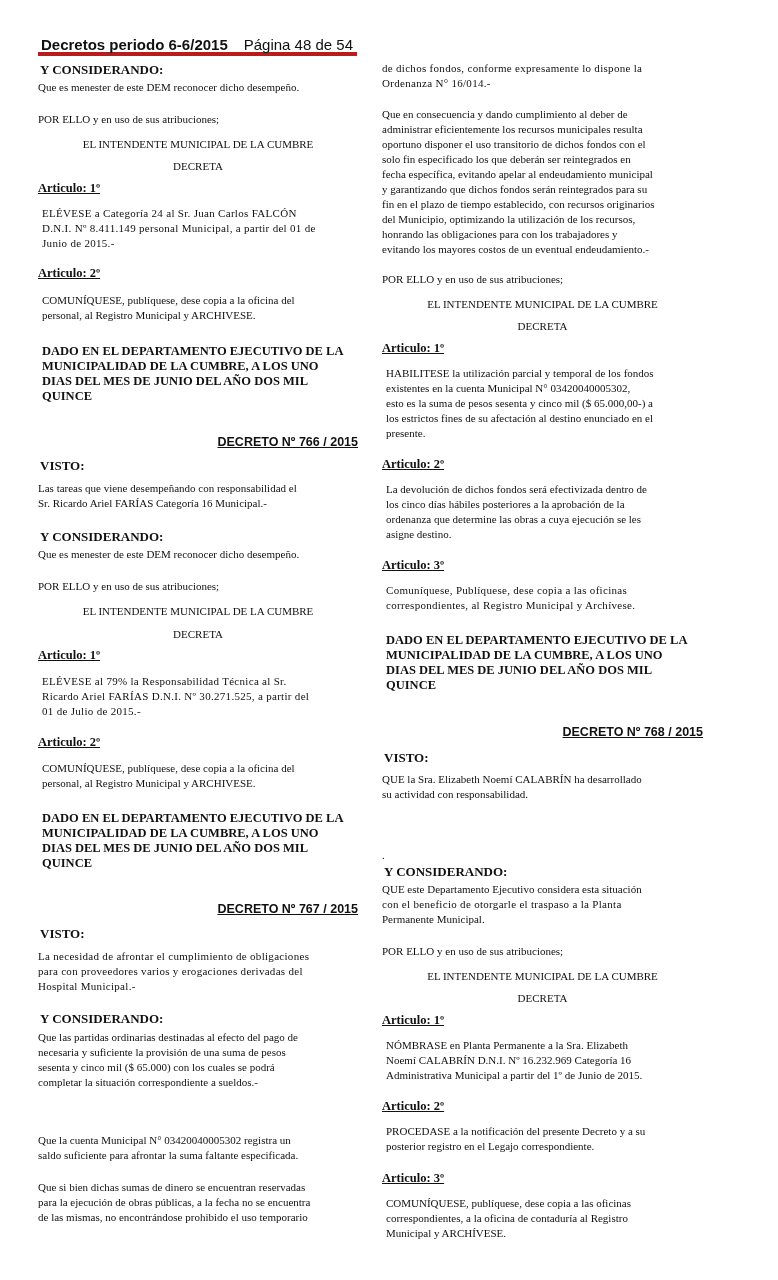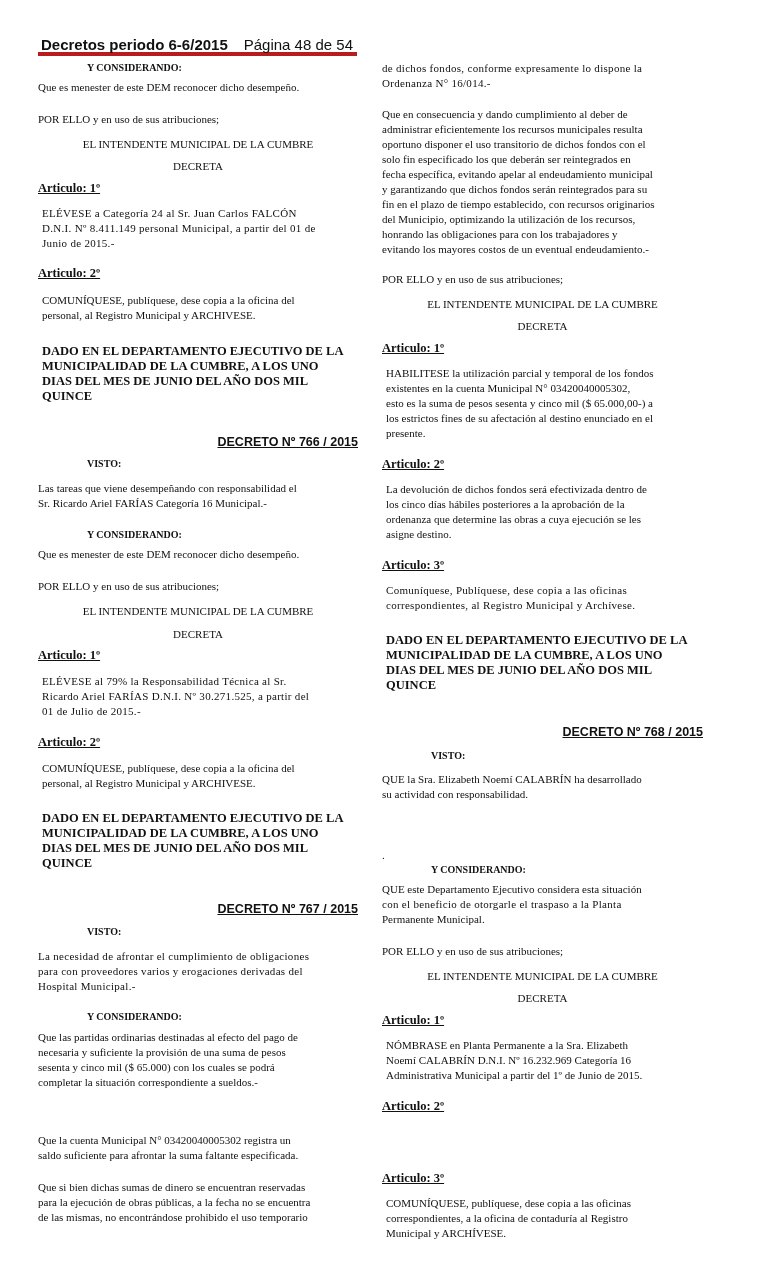--- a/index.html
+++ b/index.html
@@ -5,21 +5,21 @@
     html, body { margin: 0; padding: 0; background: #ffffff; }
     body { width: 778px; height: 1280px; position: relative; overflow: hidden; color: #111; font-family: "Liberation Serif", serif; }
     .col { position: absolute; overflow: hidden; }
     .left { left: 38px; top: 0; width: 320px; height: 1280px; }
     .right { left: 382px; top: 0; width: 321px; height: 1280px; }
     .header { position: absolute; left: 38px; top: 34px; width: 319px; height: 18px; border-bottom: 4px solid #b91c1c; font-family: "Liberation Sans", sans-serif; font-size: 15px; }
     .header .l { position: absolute; left: 3px; top: 2px; font-weight: bold; }
     .header .r { position: absolute; right: 4px; top: 2px; }
     .blk { position: absolute; left: 0; width: 100%; }
     .p { font-size: 11px; line-height: 15px; white-space: nowrap; }
-    .h { font-weight: bold; font-size: 10px; margin-left: 47px; }
+    .h { font-weight: bold; font-size: 13px; }
     .center { text-align: center; }
     .art { font-weight: bold; text-decoration: underline; font-size: 12.5px; }
     .dado { font-family: "Liberation Serif", serif; font-weight: bold; font-size: 12.5px; line-height: 15px; white-space: nowrap; }
     .decreto-title { font-family: "Liberation Sans", sans-serif; font-weight: bold; text-decoration: underline; font-size: 12.5px; text-align: right; }
     .ind { padding-left: 4px; }
     .jl { letter-spacing: 0.3px; }
   </style>
 </head>
 <body>
 
@@ -169,19 +169,23 @@
   <div class="blk p" style="top:944px;">POR ELLO y en uso de sus atribuciones;</div>
   <div class="blk p center" style="top:969px;">EL INTENDENTE MUNICIPAL DE LA CUMBRE</div>
   <div class="blk p center" style="top:991px;">DECRETA</div>
   <div class="blk art" style="top:1013px;">Articulo: 1º</div>
   <div class="blk p ind" style="top:1038px;">
     <div> NÓMBRASE en Planta Permanente a la  Sra. Elizabeth</div>
       <div>Noemí CALABRÍN D.N.I. Nº 16.232.969  Categoría 16</div>
       <div>Administrativa  Municipal a partir del 1º de Junio de 2015.</div>
   </div>
   <div class="blk art" style="top:1099px;">Articulo: 2º</div>
+  <div class="blk p ind" style="top:1124px;">
+    <div>PROCEDASE a la notificación del presente Decreto y a su</div>
+      <div>posterior registro en el Legajo correspondiente.</div>
+  </div>
   <div class="blk art" style="top:1171px;">Articulo: 3º</div>
   <div class="blk p ind" style="top:1196px;">
     <div>COMUNÍQUESE, publíquese, dese copia a las oficinas</div>
       <div>correspondientes, a la  oficina de contaduría al Registro</div>
       <div>Municipal  y ARCHÍVESE.</div>
   </div>
 </div>
 
 </body></html>

